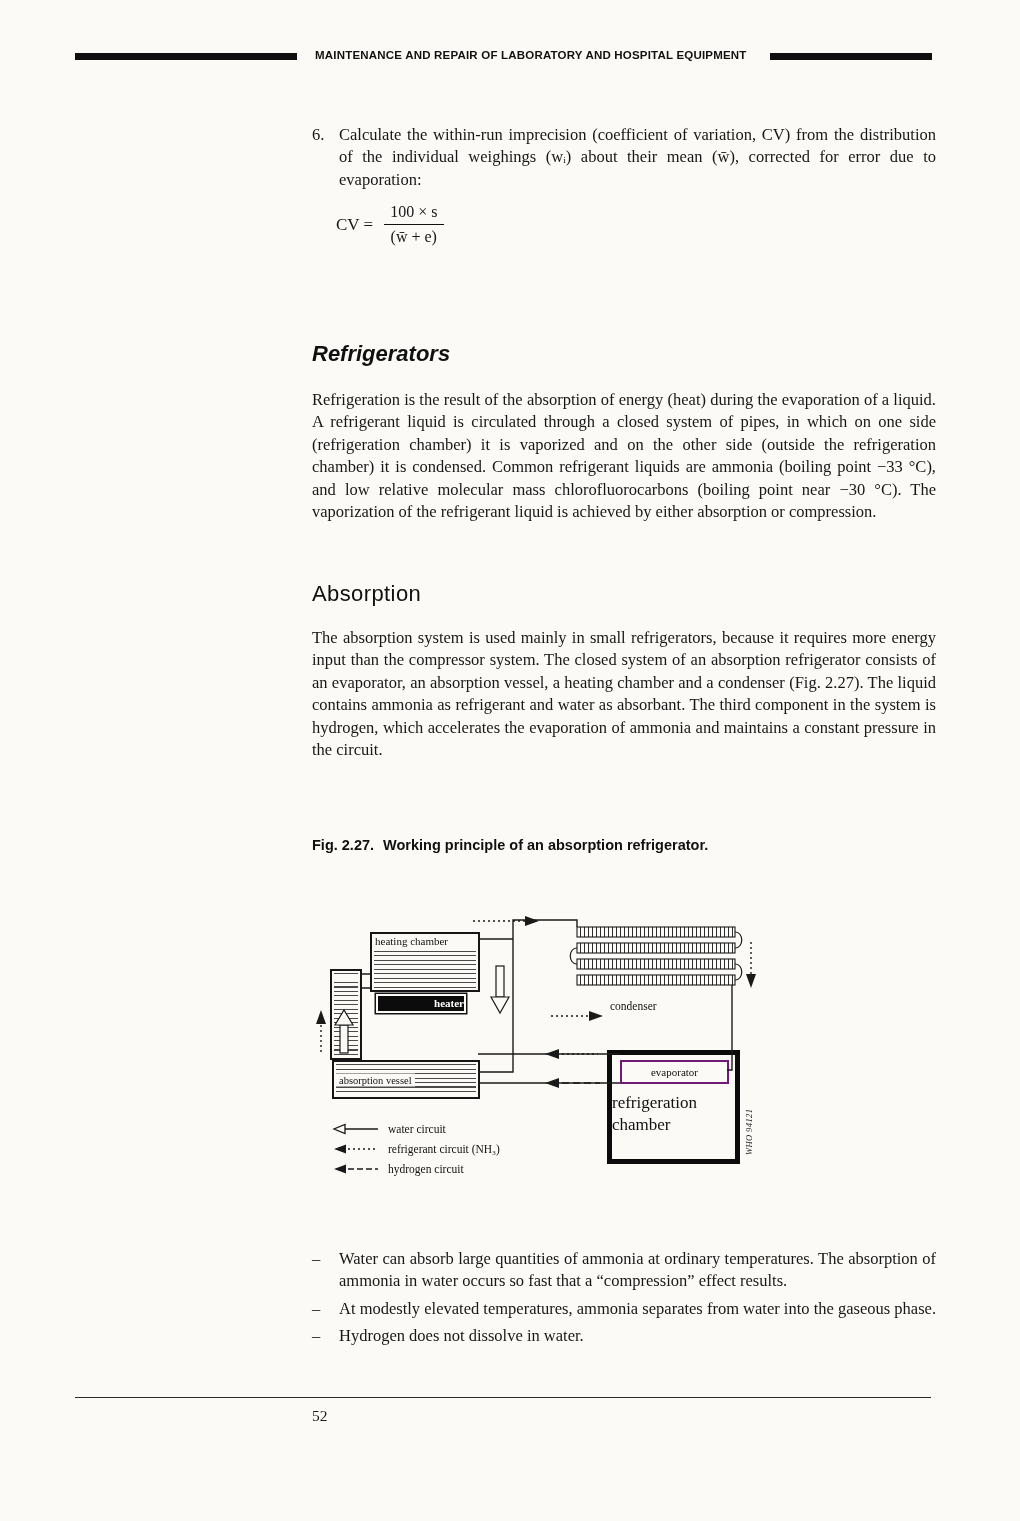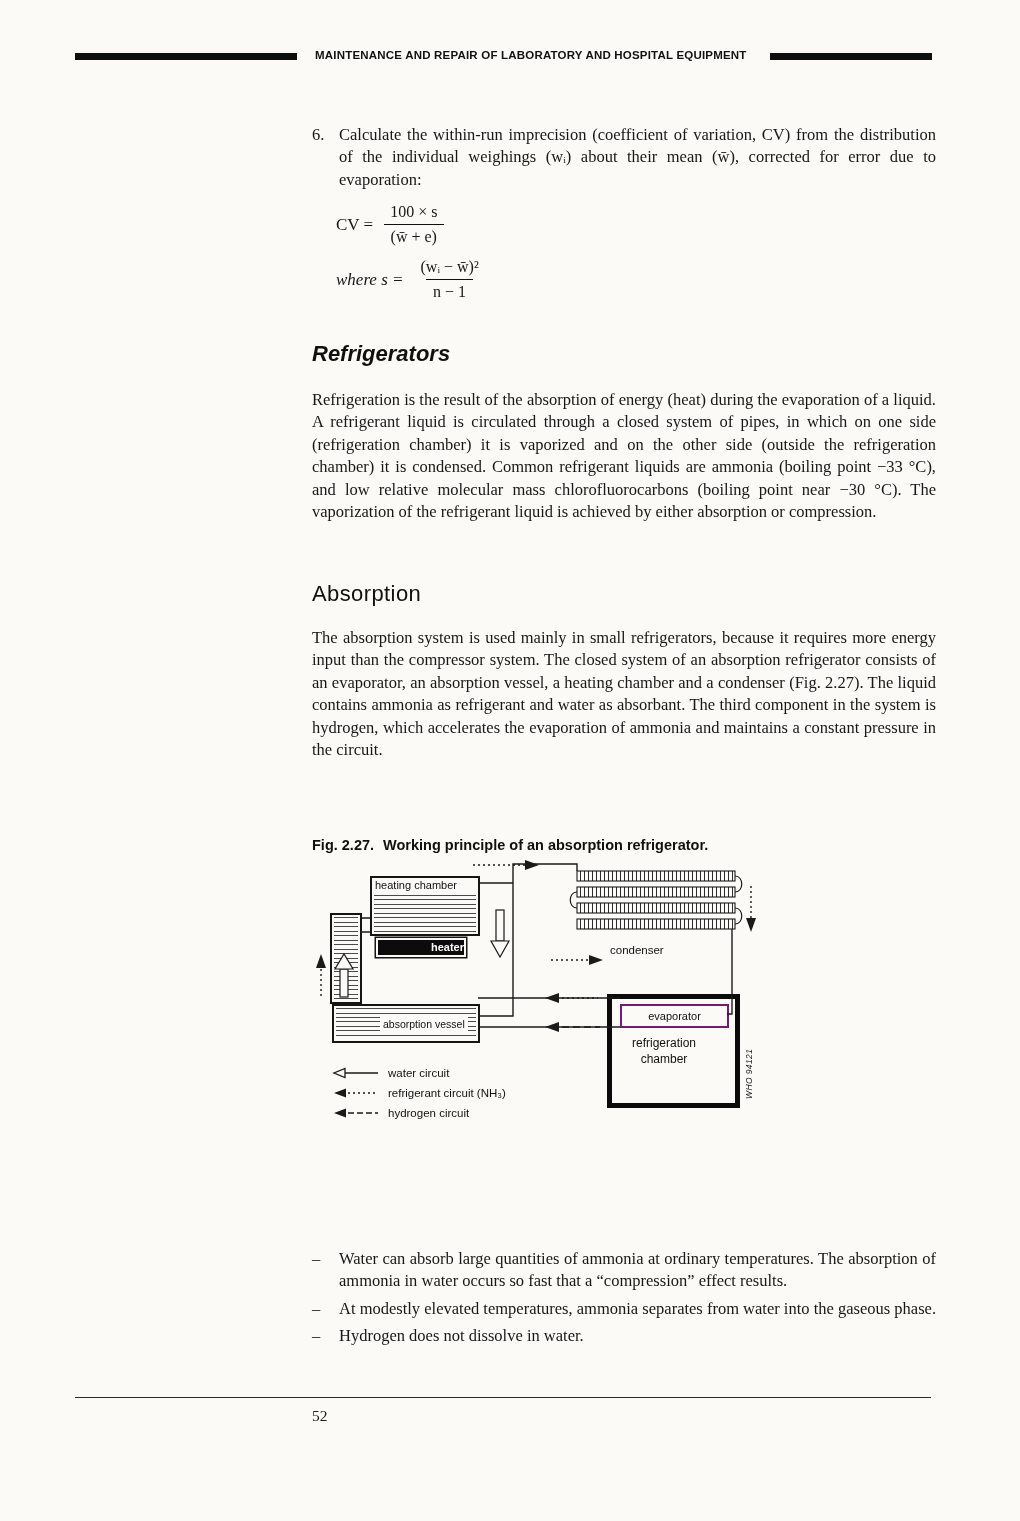--- a/index.html
+++ b/index.html
@@ -62,22 +62,22 @@
   
   .fig-caption {
     position: absolute; left: 312px; top: 837px;
     font-family: "Liberation Sans", sans-serif;
     font-weight: 700; font-size: 14.5px; color: #101010;
     display: flex; gap: 9px;
   }
 
   
   .diagram {
-    position: absolute; left: 315px; top: 856px; width: 460px; height: 285px;
-    font-family: Liberation Sans, sans-serif; color: #111;
+    position: absolute; left: 315px; top: 912px; width: 460px; height: 285px;
+    font-family: Liberation Serif, serif; color: #111;
   }
   .diagram-svg { position: absolute; left: 0; top: 0; pointer-events: none; }
   .hatch {
     background-image: repeating-linear-gradient(180deg,
       #4a4a4a 0px, #4a4a4a 1px, transparent 1px, transparent 4.5px);
   }
   .hc-box { position: absolute; left: 55px; top: 20px; width: 106px; height: 56px; border: 2px solid #151515; background: #fbfaf6; }
   .hc-label { position: absolute; left: 0; top: 0; right: 0; height: 15px; background: #fbfaf6; font-size: 11px; padding: 1px 3px 0; z-index: 2; }
   .hc-hatch { position: absolute; left: 2px; right: 2px; top: 17px; bottom: 2px; }
   .heater-box {
@@ -85,29 +85,29 @@
     background: #0c0c0c; color: #fff; font-weight: 700; font-size: 11px;
     text-align: right; line-height: 15px;
     box-shadow: 0 0 0 2px #fbfaf6, 0 0 0 3.5px #151515;
   }
   .duct { position: absolute; left: 15px; top: 57px; width: 28px; height: 87px; border: 2px solid #151515; }
   .duct-fill { position: absolute; inset: 2px; }
   .av-box { position: absolute; left: 17px; top: 148px; width: 144px; height: 35px; border: 2px solid #151515; }
   .av-fill { position: absolute; inset: 2px; }
   .av-label {
     position: absolute; left: 2px; top: 50%; transform: translateY(-50%);
-    background: #fbfaf6; font-size: 10.5px; padding: 1px 3px; z-index: 2; white-space: nowrap; margin-left: 44px;
+    background: #fbfaf6; font-size: 10.5px; padding: 1px 3px; z-index: 2; white-space: nowrap;
   }
   .rc-box { position: absolute; left: 292px; top: 138px; width: 123px; height: 104px; border: 5px solid #0b0b0b; background: #fbfaf6; }
   .evap-box {
     position: absolute; left: 305px; top: 148px; width: 105px; height: 20px;
     border: 2px solid #701a75; background: #fbfaf6;
     font-size: 11px; text-align: center; line-height: 20px;
   }
-  .rc-label { position: absolute; left: 297px; top: 180px; width: 104px; text-align: center; font-size: 12px; line-height: 1.3; }
+  .rc-label { position: absolute; left: 297px; top: 180px; width: 104px; text-align: left; font-size: 17px; line-height: 1.3; }
   .cond-label { position: absolute; left: 295px; top: 88px; width: 105px; text-align: left; font-size: 11.5px; }
   .who-label {
     position: absolute; left: 429px; top: 243px;
     transform: rotate(-90deg); transform-origin: 0 0;
     font-style: italic; font-size: 8.5px; letter-spacing: 0.4px; white-space: nowrap; color: #222;
   }
   .legend-row { position: absolute; left: 17px; display: flex; align-items: center; gap: 8px; font-size: 11.5px; }
   .legend-1 { top: 211px; }
   .legend-2 { top: 231px; }
   .legend-3 { top: 251px; }
@@ -138,27 +138,20 @@
   </div>
 
   <div class="formula formula-cv">
     <span>CV =</span>
     <span class="frac">
       <span class="num">100 × s</span>
       <span class="den">(w̄ + e)</span>
     </span>
   </div>
 
-  <div class="formula formula-s">
-    <span class="lhs-italic">where s =</span>
-    <span class="frac">
-      <span class="num">(wᵢ − w̄)²</span>
-      <span class="den">n − 1</span>
-    </span>
-  </div>
 
   <div class="h-refrig">Refrigerators</div>
   <div class="para p-refrig">Refrigeration is the result of the absorption of energy (heat) during the evaporation of a liquid. A refrigerant liquid is circulated through a closed system of pipes, in which on one side (refrigeration chamber) it is vaporized and on the other side (outside the refrigeration chamber) it is condensed. Common refrigerant liquids are ammonia (boiling point −33 °C), and low relative molecular mass chlorofluorocarbons (boiling point near −30 °C). The vaporization of the refrigerant liquid is achieved by either absorption or compression.</div>
 
   <div class="h-absorp">Absorption</div>
   <div class="para p-absorp">The absorption system is used mainly in small refrigerators, because it requires more energy input than the compressor system. The closed system of an absorption refrigerator consists of an evaporator, an absorption vessel, a heating chamber and a condenser (Fig. 2.27). The liquid contains ammonia as refrigerant and water as absorbant. The third component in the system is hydrogen, which accelerates the evaporation of ammonia and maintains a constant pressure in the circuit.</div>
 
   <div class="fig-caption">
     <span>Fig. 2.27.</span>
     <span>Working principle of an absorption refrigerator.</span>

